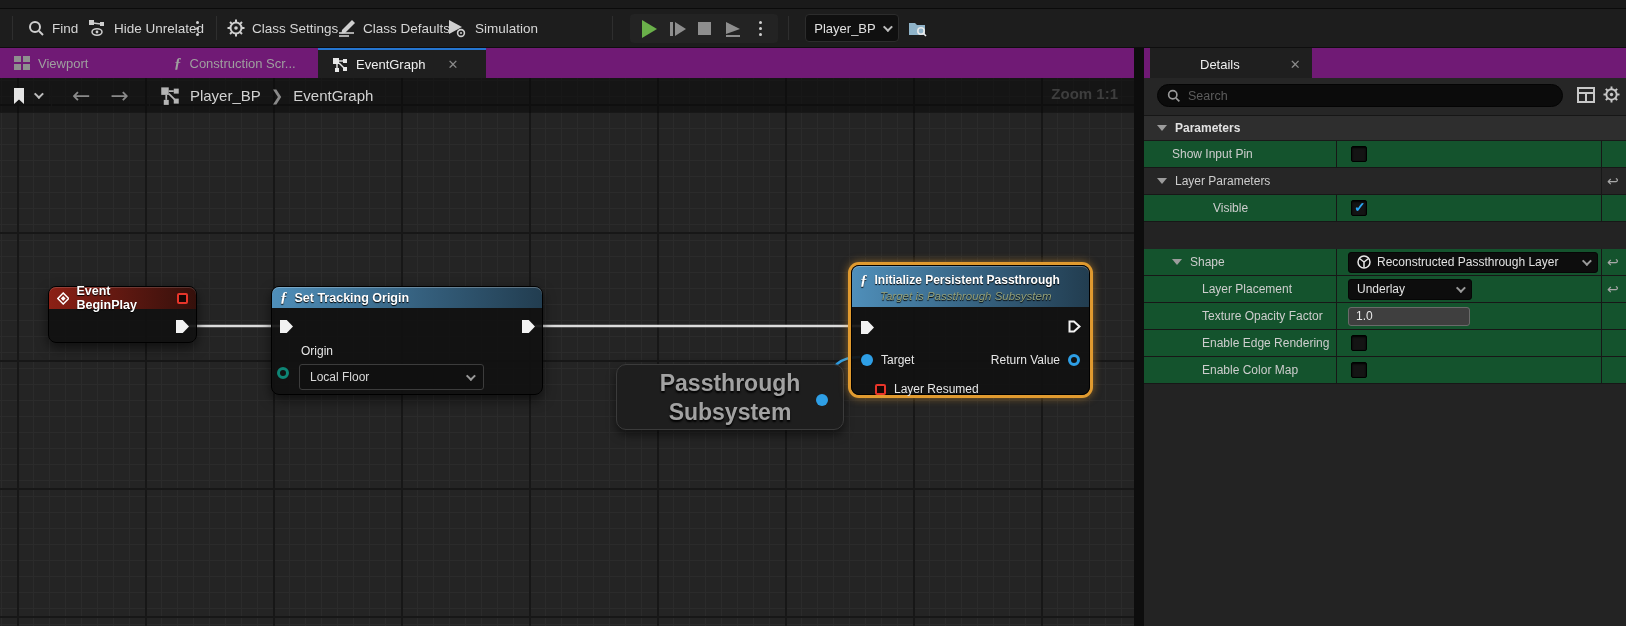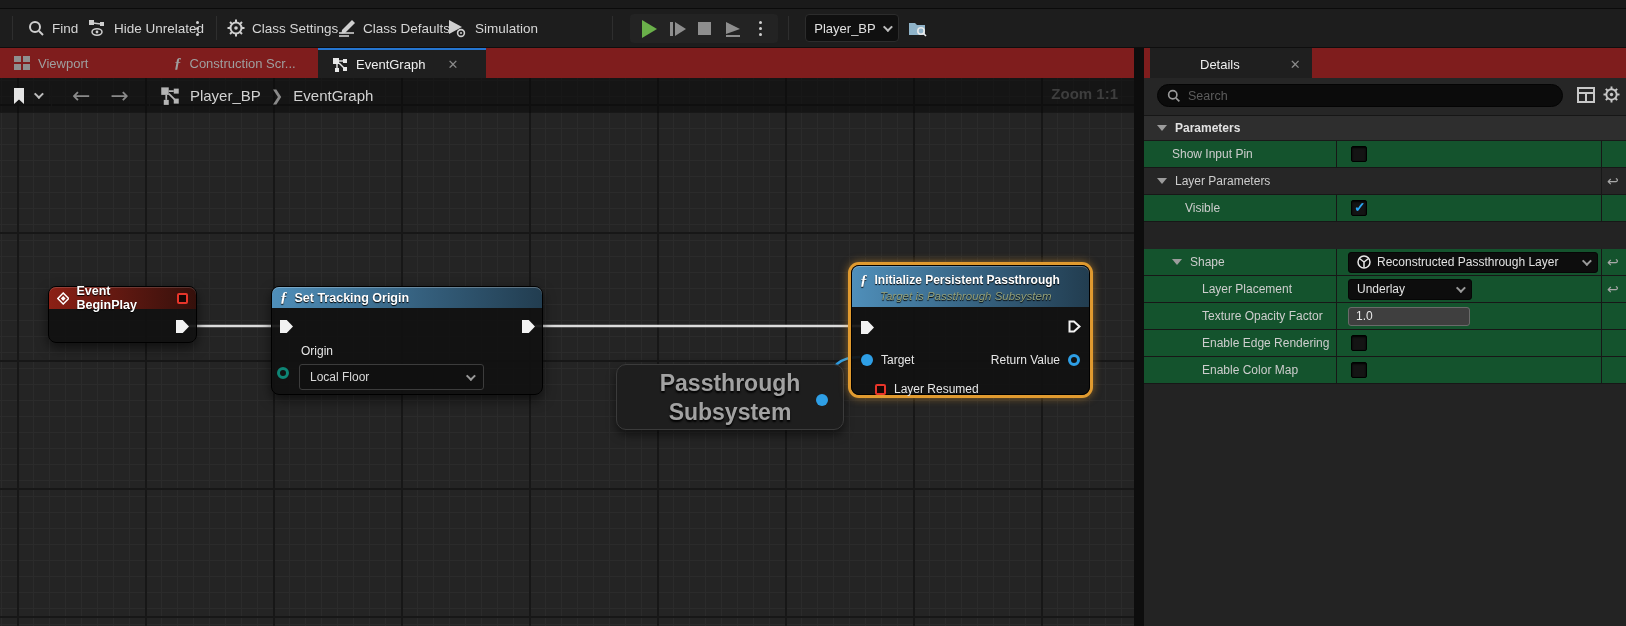--- a/index.html
+++ b/index.html
@@ -19,21 +19,21 @@
   #play-group { position:absolute; left:630px; top:5px; width:148px; height:29px; background:#232323; border-radius:4px; display:flex; align-items:center; justify-content:space-around; padding:0 6px; }
   .play-tri { width:0; height:0; border-left:15px solid #6ab04a; border-top:9px solid transparent; border-bottom:9px solid transparent; }
   .gray-sq { width:13px; height:13px; background:#8e8e8e; }
   .fwd-tri { width:0; height:0; border-left:11px solid #8e8e8e; border-top:7px solid transparent; border-bottom:7px solid transparent; }
   .fwd-bar { width:3px; height:14px; background:#8e8e8e; margin-left:2px; }
 
   #bp-select { position:absolute; left:805px; top:5px; width:94px; height:28px; background:#101010; border:1px solid #2c2c2c; border-radius:4px; display:flex; align-items:center; justify-content:center; gap:7px; font-size:13px; color:#e0e0e0; }
   .chev { width:7px; height:7px; border-right:2px solid #bdbdbd; border-bottom:2px solid #bdbdbd; transform:rotate(45deg) translateY(-2px); }
 
   
-  #tabstrip { left:0; top:48px; width:1626px; height:30px; background:#7f1d1d; }
+  #tabstrip { left:0; top:48px; width:1626px; height:30px; background:#701a75; }
   .tab { position:absolute; top:0; height:30px; display:flex; align-items:center; gap:8px; padding:0 14px; font-size:13px; color:#9f9f9f; }
   .tab.active { background:#1f1f1f; color:#efefef; border-top:2px solid #2575d0; }
   .tab .close { color:#8a8a8a; font-size:13px; margin-left:14px; }
   .grid-ico { display:inline-grid; grid-template-columns:7px 7px; grid-gap:2px; }
   .grid-ico i { height:6px; background:#8f8f8f; }
 
   
   #graph { left:0; top:78px; width:1134px; height:548px; background-color:#242424;
     background-image:
       linear-gradient(#171717 2px, transparent 2px),
@@ -377,21 +377,21 @@
     <span class="cbx"></span>
   </div>
 
   <div class="drow" style="top:90px; background:#262626;">
     <span class="vline2"></span>
     <span class="tri" style="margin-left:13px;"></span>
     <span>Layer Parameters</span>
     <span class="revert">↩</span>
   </div>
 
-  <div class="drow" style="top:117px;">
+  <div class="drow" style="top:117px;padding-left:28px;">
     <span class="vline"></span>
       <span class="vline2"></span>
     <span style="margin-left:41px;">Visible</span>
     <span class="cbx checked"></span>
   </div>
 
   <div class="drow" style="top:144px;margin-top:31px;">
     <span class="vline"></span>
       <span class="vline2"></span>
     <span style="margin-left:41px;">Priority</span>

